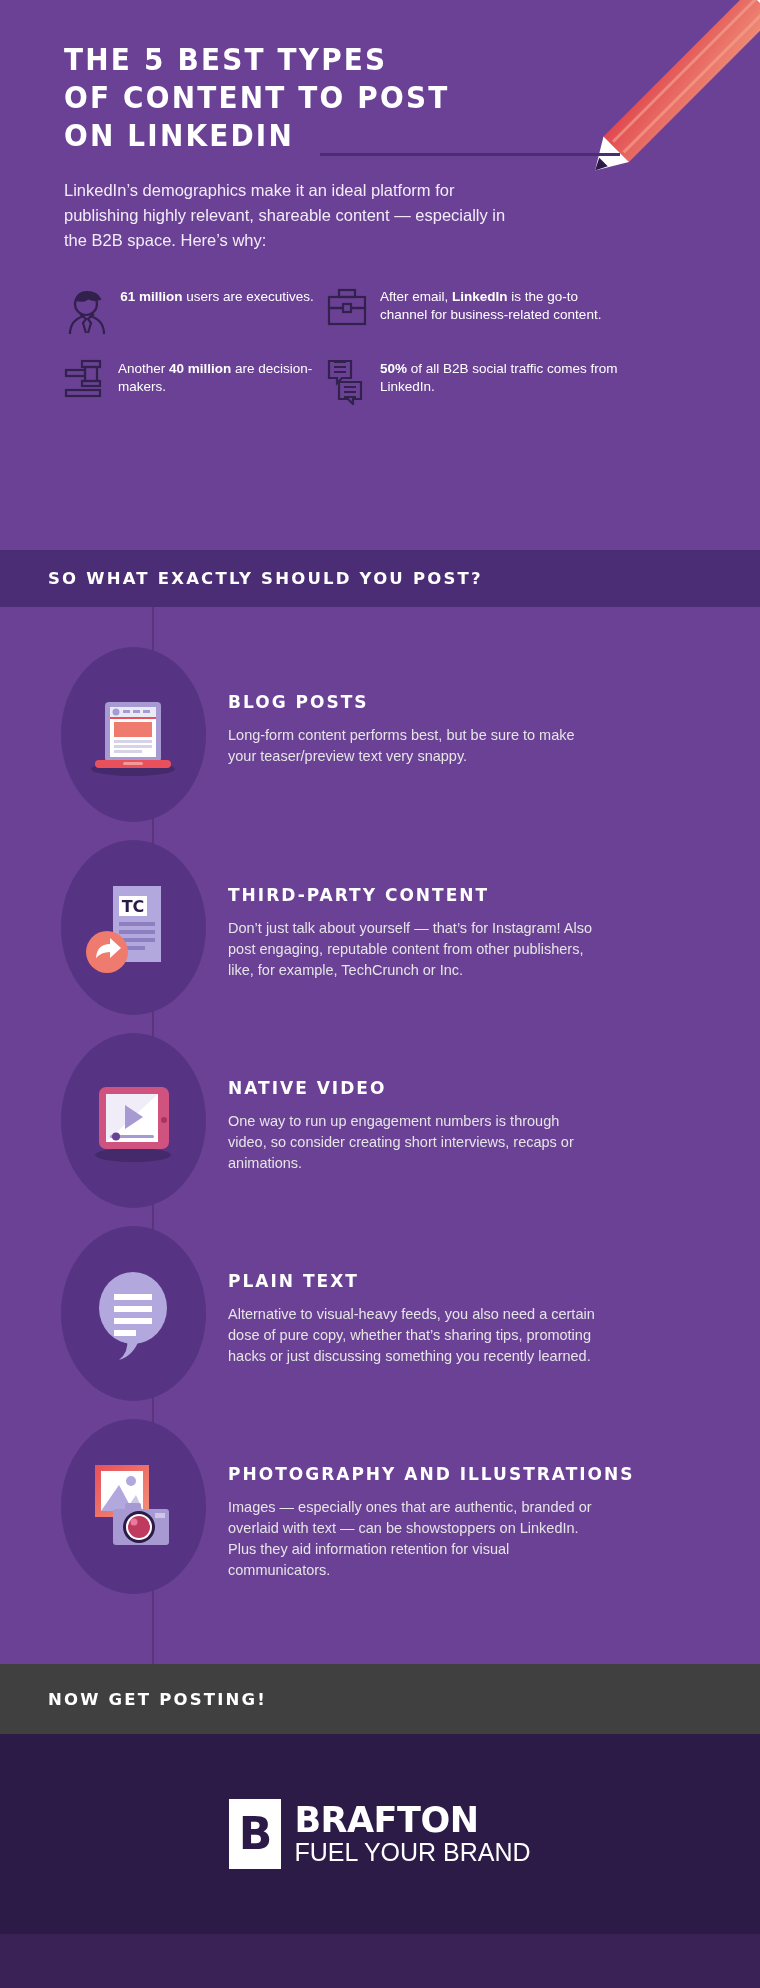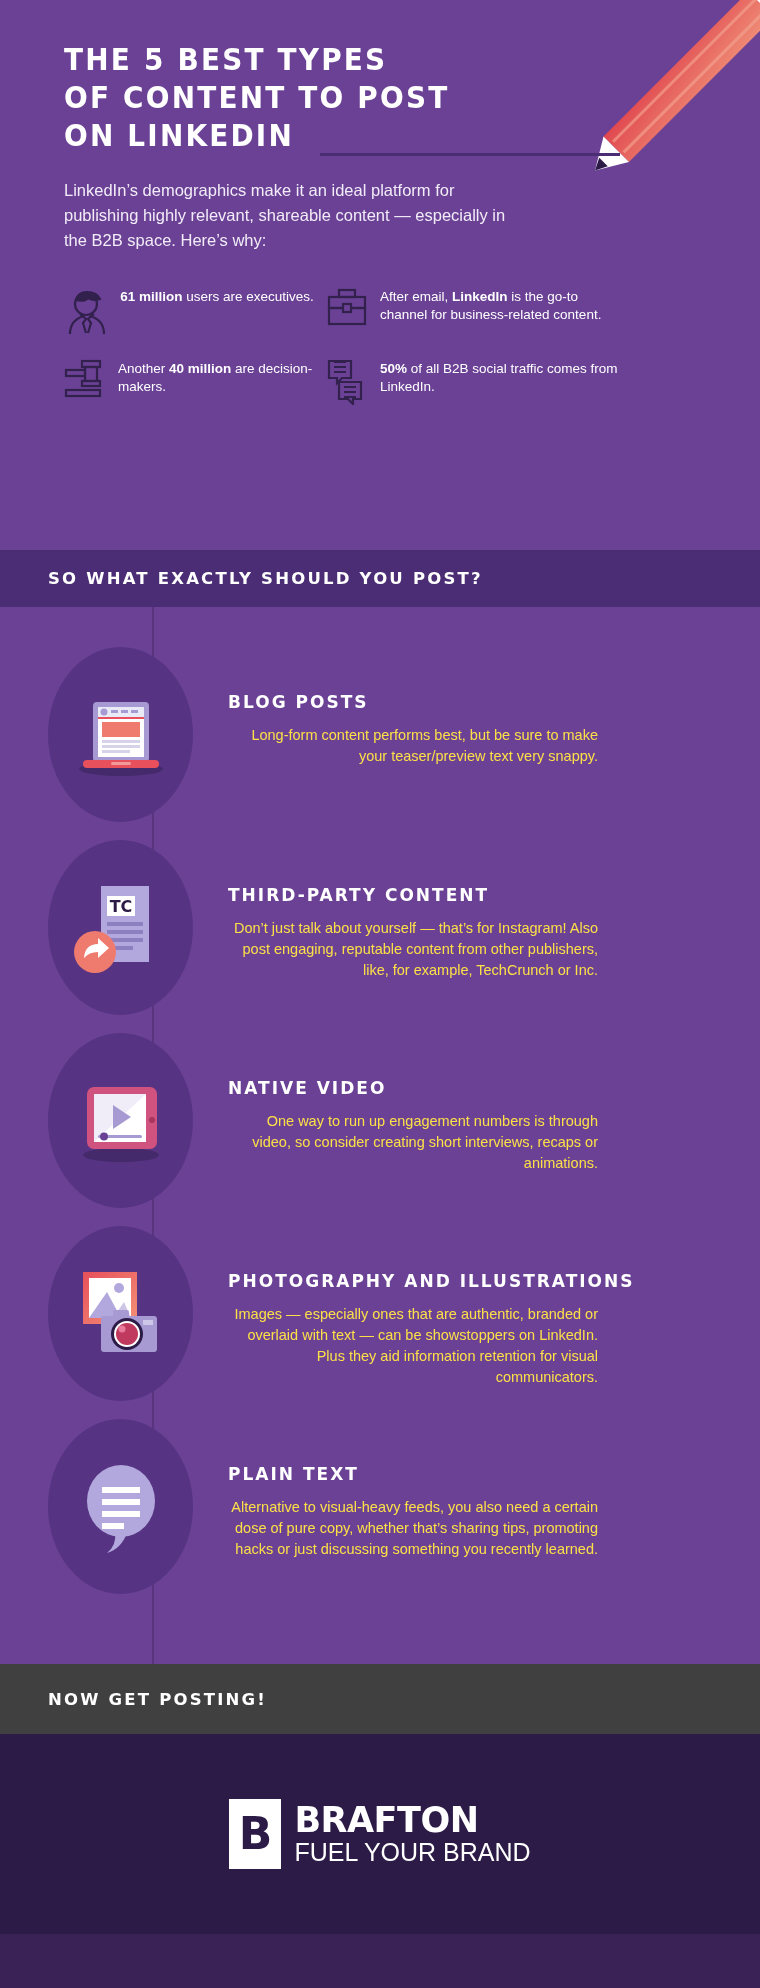--- a/index.html
+++ b/index.html
@@ -54,34 +54,34 @@
   }
   .banner-txt {
     color:#ffffff; font-weight:bold; font-size:16.5px; letter-spacing:2.2px;
     text-transform:uppercase; font-family:"DejaVu Sans", sans-serif;
   }
 
   
   .list-area { position:relative; width:760px; background:#6a4195; padding:40px 0 52px 0; }
   .spine { position:absolute; left:152px; top:0; bottom:0; width:2px; background:#59357f; }
   .row { position:relative; display:flex; align-items:flex-start; padding:0 48px 0 48px; margin-bottom:18px; z-index:2; }
-  .bubble-col { flex:0 0 170px; display:flex; justify-content:flex-start; position:relative; }
+  .bubble-col { flex:0 0 170px; display:flex; justify-content:center; position:relative; }
   .bubble {
     width:145px; height:175px; border-radius:50%;
     background:#563383; display:flex; align-items:center; justify-content:center;
     position:relative; z-index:2;
   }
   .bubble svg { display:block; }
   .row-body { flex:1; padding-top:44px; padding-left:10px; }
   .row-title {
     color:#ffffff; font-weight:bold; font-size:17px; letter-spacing:2px;
     text-transform:uppercase; font-family:"DejaVu Sans", sans-serif;
     line-height:23px; margin-bottom:11px;
   }
-  .row-desc { color:#fde047; font-size:14.5px; line-height:21px; max-width:370px; font-weight:300;text-align:right; }
+  .row-desc { color:#e5e5e5; font-size:14.5px; line-height:21px; max-width:370px; font-weight:300; }
 
   
   .outro {
     width:760px; height:70px; background:#404040;
     display:flex; align-items:center; padding-left:48px;
   }
   .outro-txt {
     color:#ffffff; font-weight:bold; font-size:16.5px; letter-spacing:2.2px;
     text-transform:uppercase; font-family:"DejaVu Sans", sans-serif;
   }
@@ -295,20 +295,43 @@
               <rect x="27" y="60" width="44" height="3" rx="1.5" fill="#a79ad2"></rect>
               <circle cx="33" cy="61.5" r="4" fill="#6a4195"></circle>
               <circle cx="81" cy="45" r="3" fill="#a8355e"></circle>
             </svg>
           </span>
         </div>
       </div>
       <div class="row-body">
         <div class="row-title">NATIVE VIDEO</div>
         <div class="row-desc">One way to run up engagement numbers is through video, so consider creating short interviews, recaps or animations.</div>
+      </div>
+    </div>
+
+    <div class="row">
+      <div class="bubble-col">
+        <div class="bubble">
+          <span>
+            <svg width="96" height="96" viewBox="0 0 96 96">
+              <ellipse cx="48" cy="42" rx="34" ry="36" fill="#b3a8dd"></ellipse>
+              <path d="M42 72 q2 14 -8 22 q14 -4 20 -20z" fill="#b3a8dd"></path>
+              <g fill="#ffffff">
+                <rect x="29" y="28" width="38" height="6"></rect>
+                <rect x="29" y="40" width="38" height="6"></rect>
+                <rect x="29" y="52" width="38" height="6"></rect>
+                <rect x="29" y="64" width="22" height="6"></rect>
+              </g>
+            </svg>
+          </span>
+        </div>
+      </div>
+      <div class="row-body">
+        <div class="row-title">PLAIN TEXT</div>
+        <div class="row-desc">Alternative to visual-heavy feeds, you also need a certain dose of pure copy, whether that’s sharing tips, promoting hacks or just discussing something you recently learned.</div>
       </div>
     </div>
 
     <div class="row">
       <div class="bubble-col">
         <div class="bubble">
           <span>
             <svg width="104" height="100" viewBox="0 0 104 100">
               <defs>
                 <linearGradient id="fgrad" x1="0" y1="0" x2="1" y2="1">
@@ -331,43 +354,20 @@
             </svg>
           </span>
         </div>
       </div>
       <div class="row-body">
         <div class="row-title">PHOTOGRAPHY AND ILLUSTRATIONS</div>
         <div class="row-desc">Images — especially ones that are authentic, branded or overlaid with text — can be showstoppers on LinkedIn. Plus they aid information retention for visual communicators.</div>
       </div>
     </div>
 
-    <div class="row">
-      <div class="bubble-col">
-        <div class="bubble">
-          <span>
-            <svg width="96" height="96" viewBox="0 0 96 96">
-              <ellipse cx="48" cy="42" rx="34" ry="36" fill="#b3a8dd"></ellipse>
-              <path d="M42 72 q2 14 -8 22 q14 -4 20 -20z" fill="#b3a8dd"></path>
-              <g fill="#ffffff">
-                <rect x="29" y="28" width="38" height="6"></rect>
-                <rect x="29" y="40" width="38" height="6"></rect>
-                <rect x="29" y="52" width="38" height="6"></rect>
-                <rect x="29" y="64" width="22" height="6"></rect>
-              </g>
-            </svg>
-          </span>
-        </div>
-      </div>
-      <div class="row-body">
-        <div class="row-title">PLAIN TEXT</div>
-        <div class="row-desc">Alternative to visual-heavy feeds, you also need a certain dose of pure copy, whether that’s sharing tips, promoting hacks or just discussing something you recently learned.</div>
-      </div>
-    </div>
-
   </section>
 
   <section class="outro">
     <span class="outro-txt">NOW GET POSTING!</span>
   </section>
 
   <footer class="footer">
     <div class="logo">
       <div class="logo-mark">B</div>
       <div class="logo-words">

